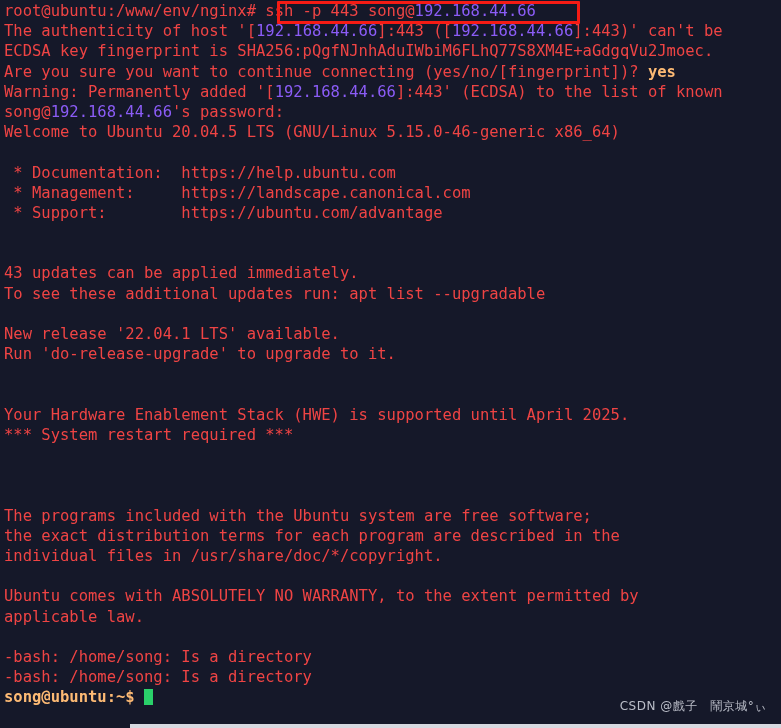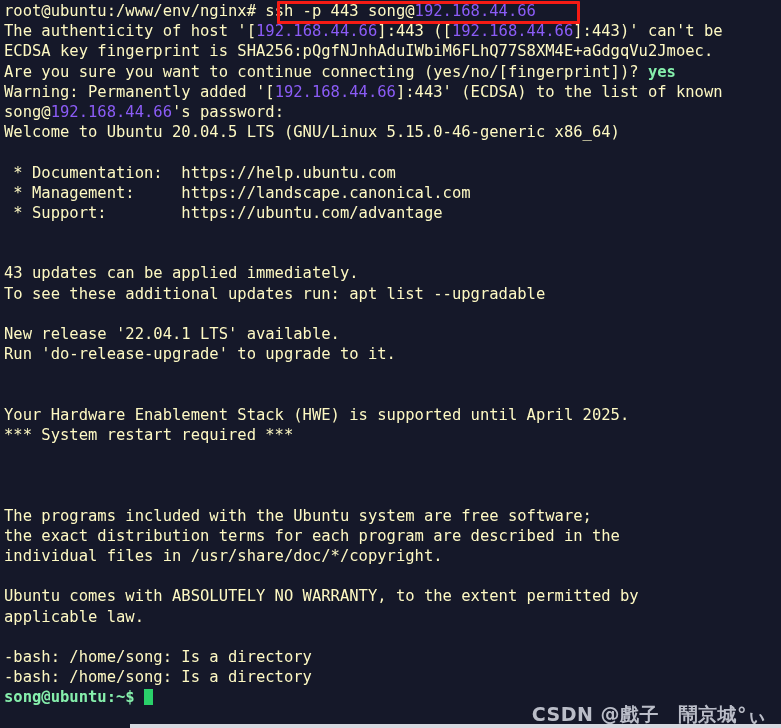--- a/index.html
+++ b/index.html
@@ -23,22 +23,22 @@
     left: 4px;
     top: 1px;
     right: 0;
     white-space: pre;
   }
   .line {
     height: 20.2px;
     white-space: pre;
     color: #2ecc71;
   }
-  .g   { color: #fef9c3; }      
-  .gb  { color: #86efac; font-weight: bold; } 
+  .g   { color: #ef4444; }      
+  .gb  { color: #fdba74; font-weight: bold; } 
   .pk  { color: #8b5cf6; }
   
   #cmd-box {
     position: absolute;
     left: 277px;
     top: 1px;
     width: 303px;
     height: 23px;
     border: 3px solid #f51b14;
     box-sizing: border-box;
@@ -50,29 +50,28 @@
     display: inline-block;
     width: 9px;
     height: 16px;
     background: #2ad06a;
     vertical-align: -3px;
   }
   
   #watermark {
     position: absolute;
     right: 14px;
-    bottom: 4px;
+    bottom: 12px;
     color: #c9ccd6;
     opacity: 0.92;
     font-family: "DejaVu Sans", "Liberation Sans", sans-serif;
-    font-size: 19px;
+    font-size: 12px;
     letter-spacing: 0.5px;
     white-space: pre;
     pointer-events: none;
-    font-weight: bold;
   }
   
   #bottom-strip {
     position: absolute;
     left: 0;
     right: 0;
     bottom: 0;
     height: 4px;
     background: #d7d9e0;
   }

